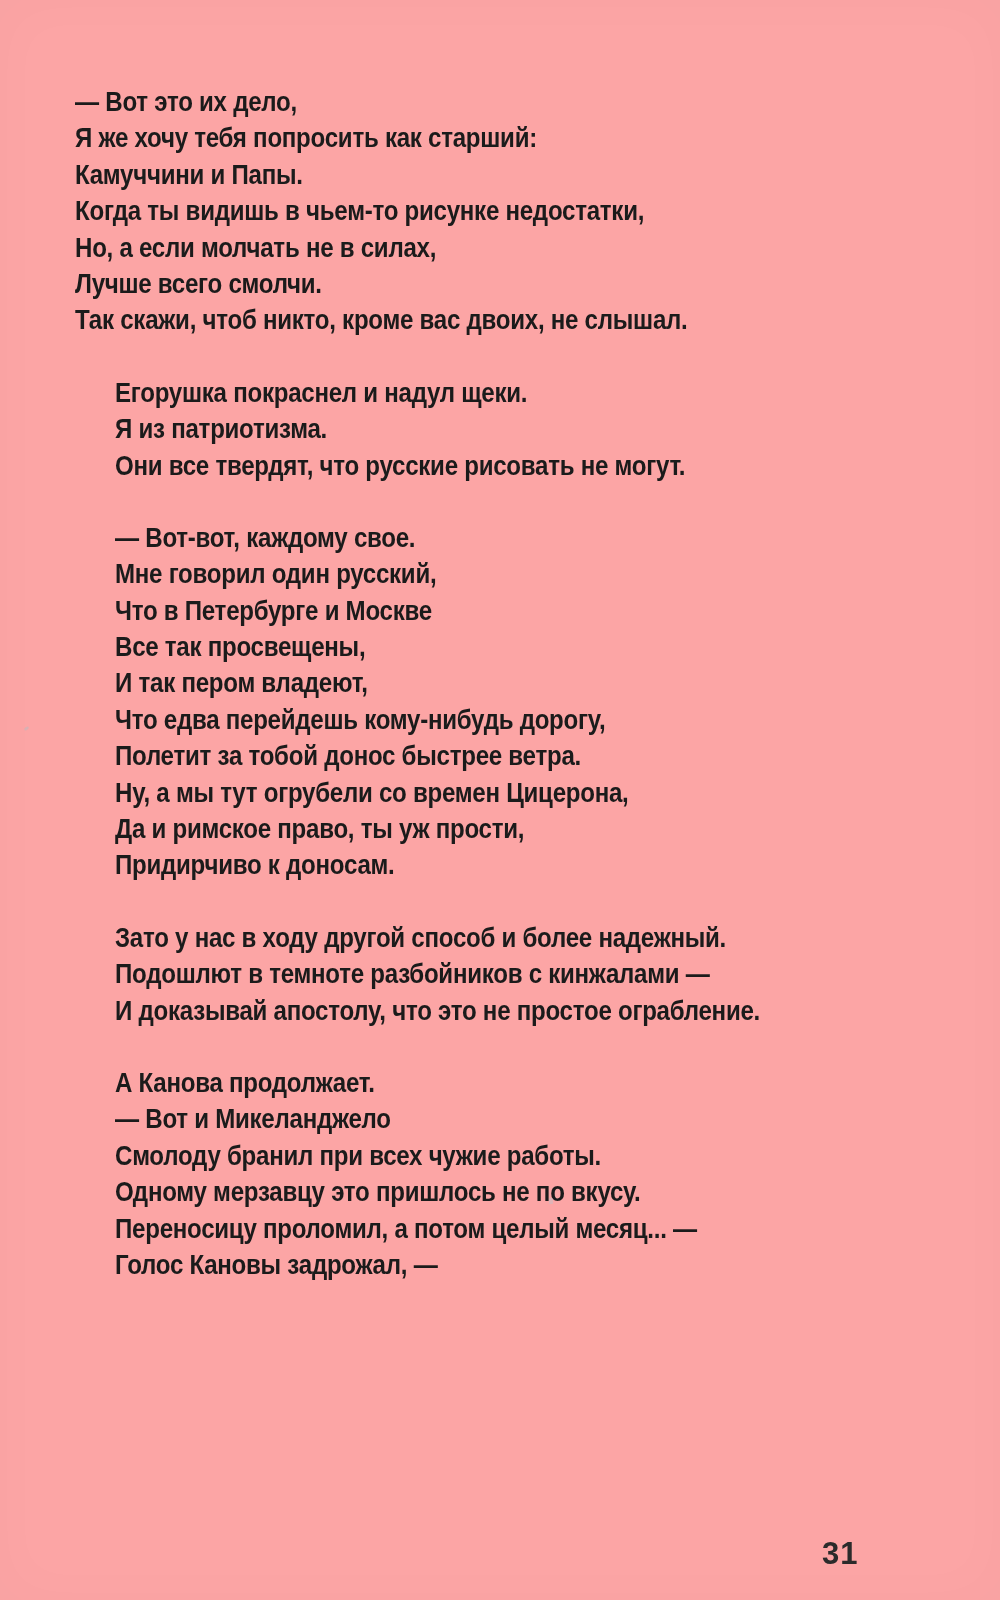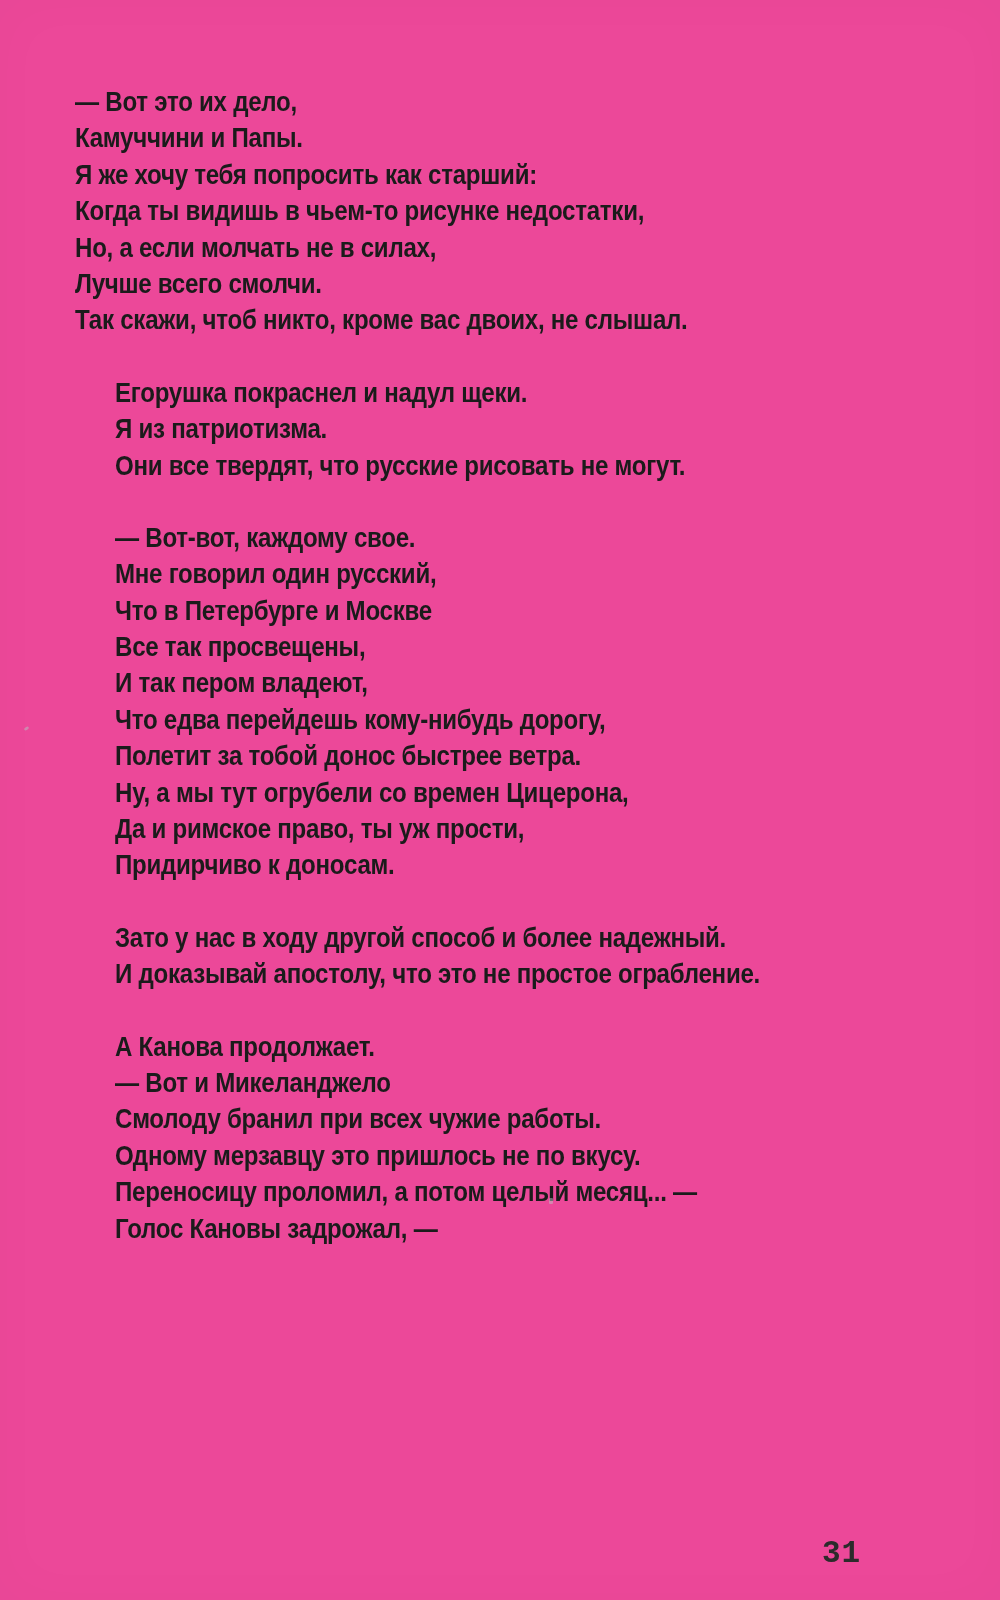--- a/index.html
+++ b/index.html
@@ -5,21 +5,21 @@
   html, body { margin: 0; padding: 0; }
   body {
     width: 1000px; height: 1600px;
     background: #ffffff;
     font-family: "Liberation Sans", sans-serif;
     position: relative;
     overflow: hidden;
   }
   .page {
     position: absolute; inset: 0;
-    background: #ec4899;
+    background: #fca5a5;
     box-shadow: inset 0 0 60px rgba(0,0,0,0.02);
   }
   .text-block {
     position: absolute;
     left: 75px; top: 84px;
     color: #1b1b1b;
   }
   .stanza { margin: 0; padding: 0; }
   .stanza + .stanza { margin-top: 36px; margin-left: 40px; }
   .line {
@@ -31,21 +31,21 @@
   }
   .line > span {
     display: inline-block;
     transform: scaleX(0.86);
     transform-origin: 0 50%;
     letter-spacing: -0.3px;
   }
   .page-number {
     position: absolute;
     left: 822px; top: 1536px;
-    font-family: Liberation Mono, monospace;
+    font-family: Liberation Sans, sans-serif;
     font-weight: 700;
     font-size: 31px;
     color: #2b2b2b;
     letter-spacing: 1px;
   }
   .speck-1 {
     position: absolute; left: 24px; top: 727px;
     width: 5px; height: 3px;
     background: #babanbd;
     background: #babac0;
@@ -63,22 +63,22 @@
 </style>
 </head>
 <body>
 
 <div class="page">
 
   <div class="text-block">
 
     <section class="stanza">
       <div class="line"><span>— Вот это их дело,</span></div>
+      <div class="line"><span>Я же хочу тебя попросить как старший:</span></div>
       <div class="line"><span>Камуччини и Папы.</span></div>
-      <div class="line"><span>Я же хочу тебя попросить как старший:</span></div>
       <div class="line"><span>Когда ты видишь в чьем-то рисунке недостатки,</span></div>
       <div class="line"><span>Но, а если молчать не в силах,</span></div>
       <div class="line"><span>Лучше всего смолчи.</span></div>
       <div class="line"><span>Так скажи, чтоб никто, кроме вас двоих, не слышал.</span></div>
     </section>
 
     <section class="stanza">
       <div class="line"><span>Егорушка покраснел и надул щеки.</span></div>
       <div class="line"><span>Я из патриотизма.</span></div>
       <div class="line"><span>Они все твердят, что русские рисовать не могут.</span></div>
@@ -92,20 +92,21 @@
       <div class="line"><span>И так пером владеют,</span></div>
       <div class="line"><span>Что едва перейдешь кому-нибудь дорогу,</span></div>
       <div class="line"><span>Полетит за тобой донос быстрее ветра.</span></div>
       <div class="line"><span>Ну, а мы тут огрубели со времен Цицерона,</span></div>
       <div class="line"><span>Да и римское право, ты уж прости,</span></div>
       <div class="line"><span>Придирчиво к доносам.</span></div>
     </section>
 
     <section class="stanza">
       <div class="line"><span>Зато у нас в ходу другой способ и более надежный.</span></div>
+      <div class="line"><span>Подошлют в темноте разбойников с кинжалами —</span></div>
       <div class="line"><span>И доказывай апостолу, что это не простое ограбление.</span></div>
     </section>
 
     <section class="stanza">
       <div class="line"><span>А Канова продолжает.</span></div>
       <div class="line"><span>— Вот и Микеланджело</span></div>
       <div class="line"><span>Смолоду бранил при всех чужие работы.</span></div>
       <div class="line"><span>Одному мерзавцу это пришлось не по вкусу.</span></div>
       <div class="line"><span>Переносицу проломил, а потом целый месяц... —</span></div>
       <div class="line"><span>Голос Кановы задрожал, —</span></div>

